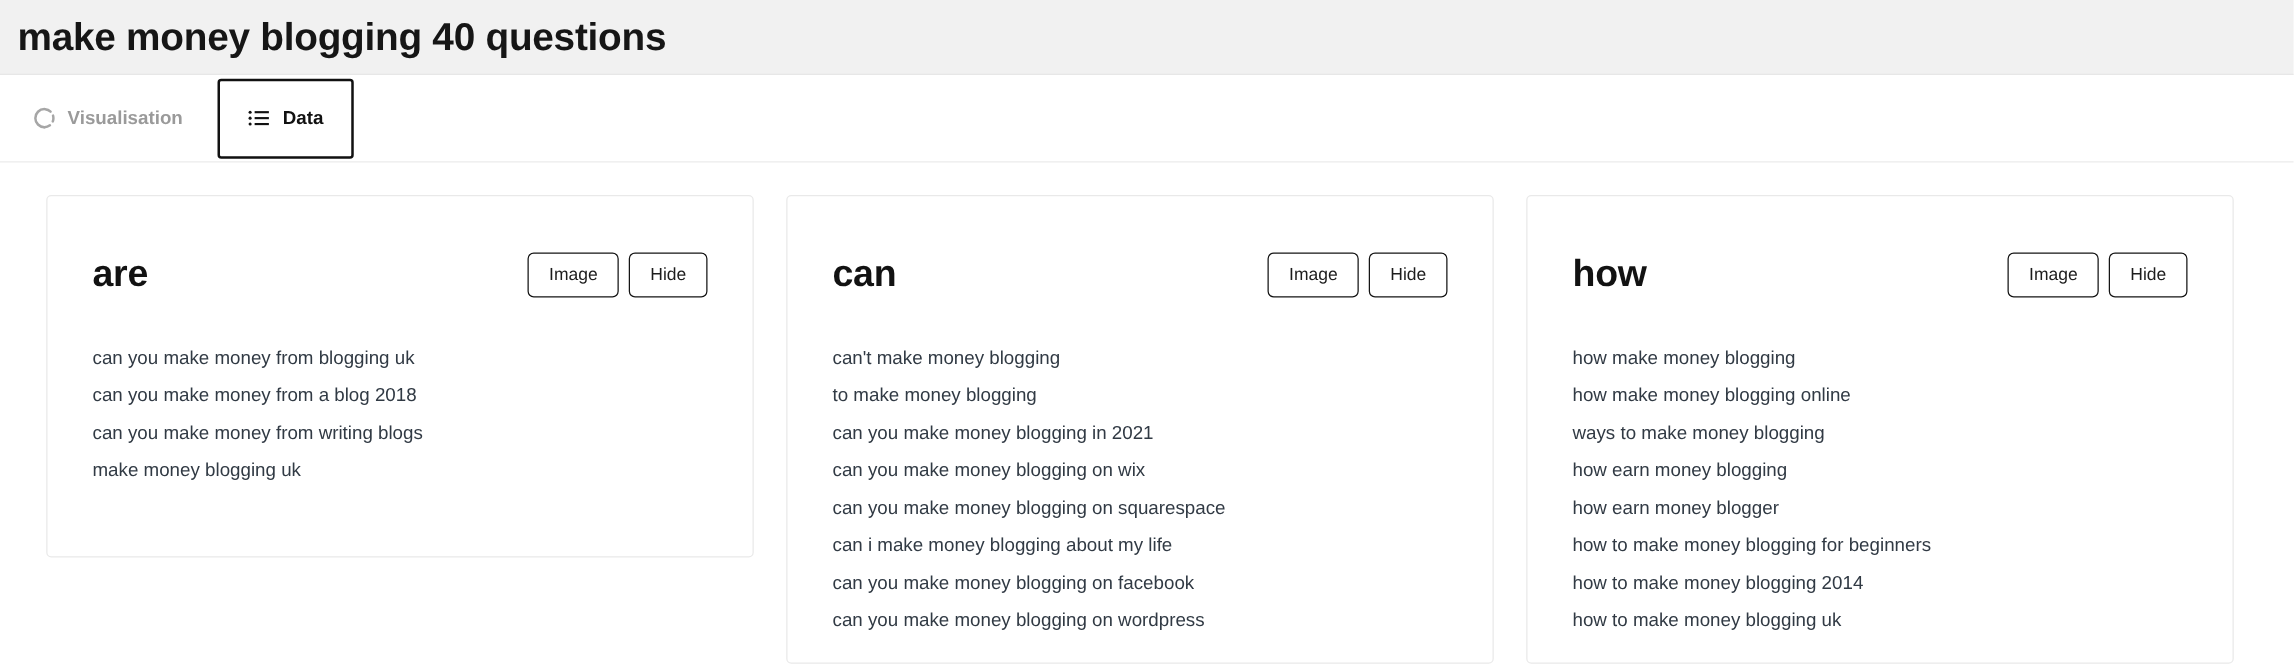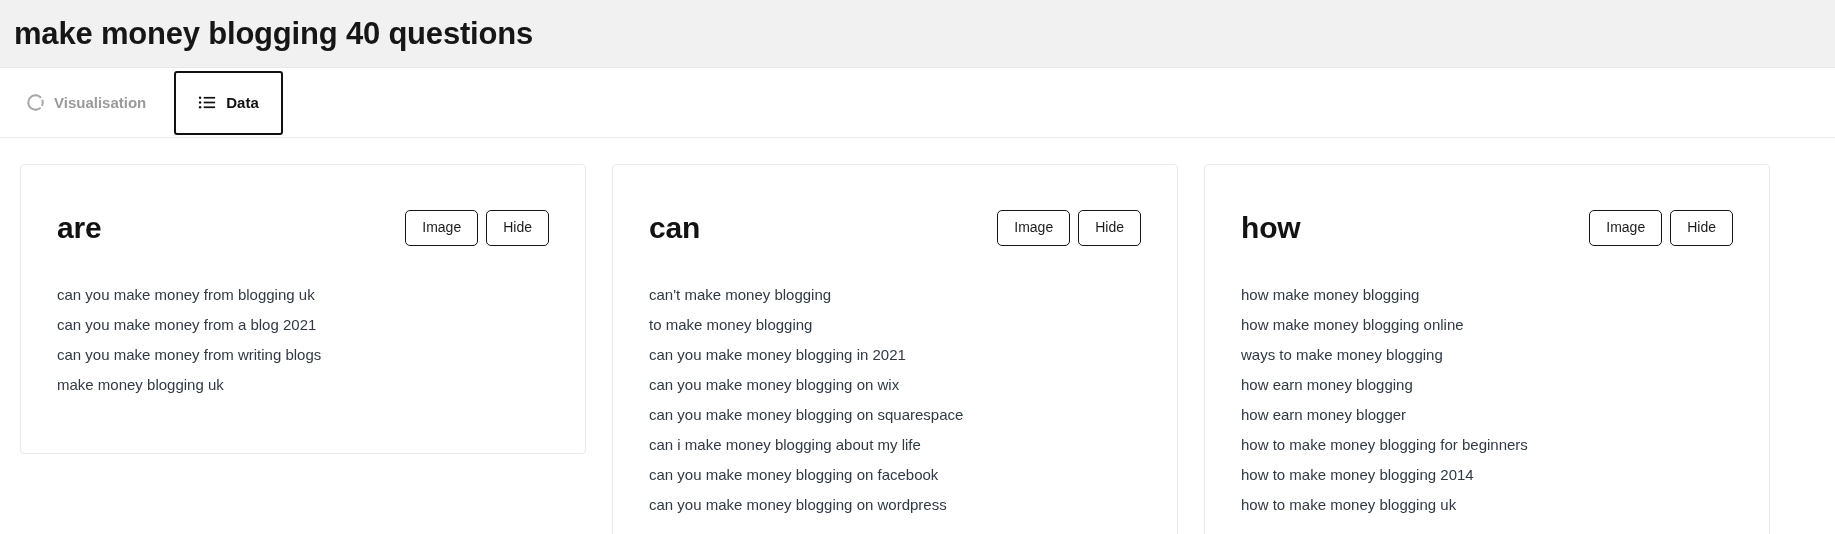--- a/index.html
+++ b/index.html
@@ -7,21 +7,21 @@
     margin: 0; padding: 0;
     width: 1835px; height: 534px;
     overflow: hidden;
     background: #ffffff;
     font-family: "Liberation Sans", sans-serif;
     -webkit-font-smoothing: antialiased;
   }
 
   
   .header {
-    height: 68px;
+    height: 60px;
     background: #f1f1f1;
     border-bottom: 1px solid #e7e7e7;
     display: flex;
     align-items: center;
     padding: 0 14px;
   }
   .page-title {
     font-size: 31px;
     font-weight: 700;
     color: #161616;
@@ -66,20 +66,21 @@
   .tab .ico { display: flex; align-items: center; justify-content: center; width: 19px; height: 19px; flex: 0 0 auto; }
   .tab .ico svg { display: block; }
   .tab-label { line-height: 1; }
 
   
   .board {
     padding: 26px 20px 0 20px;
     display: flex;
     gap: 26px;
     align-items: flex-start;
+    margin-left: 17px;
   }
   .card {
     width: 566px;
     flex: 0 0 566px;
     background: #ffffff;
     border: 1px solid #e9e9e9;
     border-radius: 4px;
     padding: 26px 36px 26px 36px;
     min-height: 290px;
   }
@@ -161,21 +162,21 @@
   <div class="card">
     <div class="card-head">
       <div class="card-title">are</div>
       <div class="card-actions">
         <button class="btn">Image</button>
         <button class="btn">Hide</button>
       </div>
     </div>
     <div class="kw-list">
       <div class="kw-item">can you make money from blogging uk</div>
-      <div class="kw-item">can you make money from a blog 2021</div>
+      <div class="kw-item">can you make money from a blog 2018</div>
       <div class="kw-item">can you make money from writing blogs</div>
       <div class="kw-item">make money blogging uk</div>
     </div>
   </div>
 
   <div class="card">
     <div class="card-head">
       <div class="card-title">can</div>
       <div class="card-actions">
         <button class="btn">Image</button>

